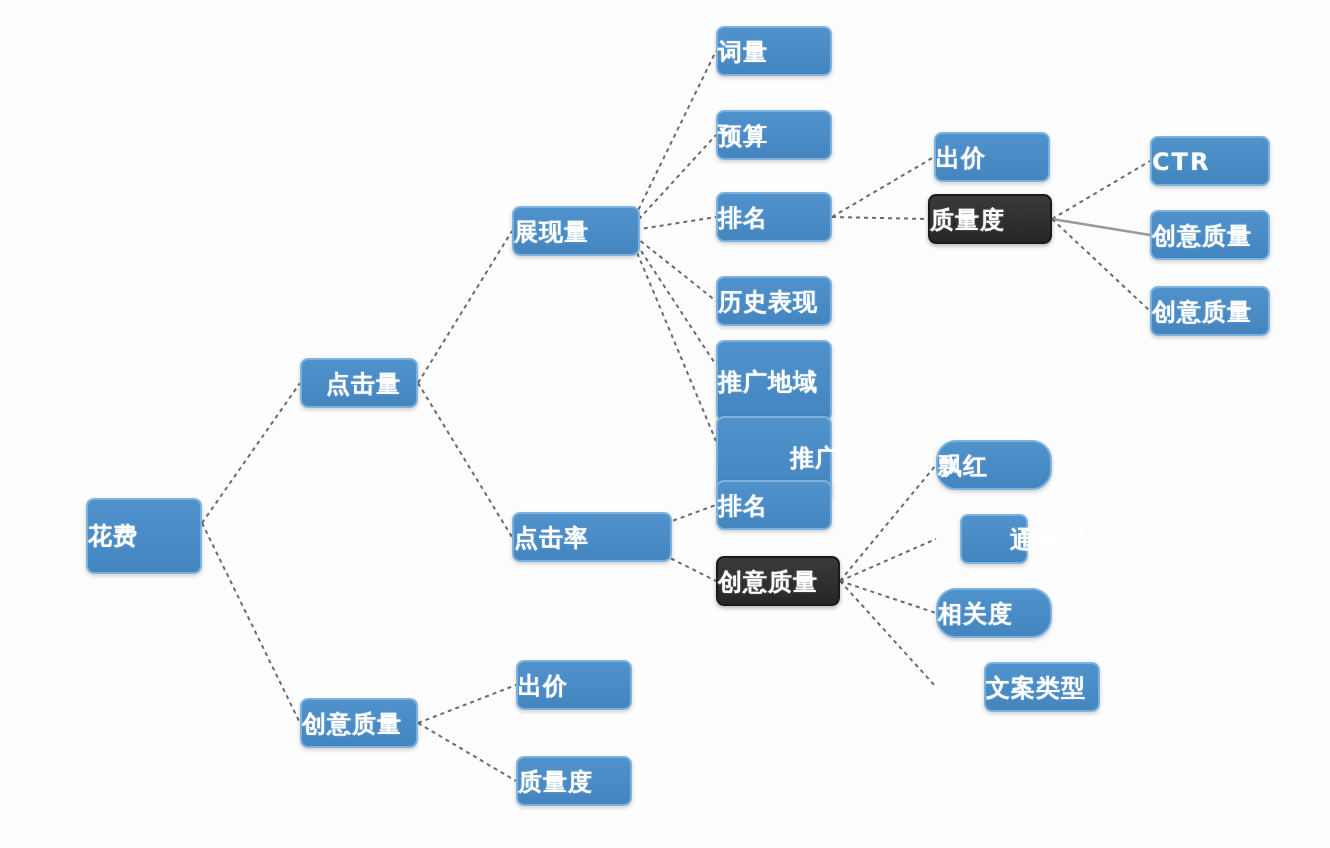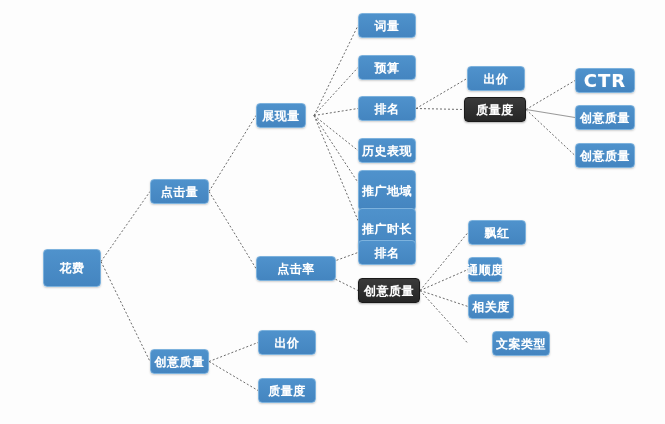--- a/index.html
+++ b/index.html
@@ -22,21 +22,21 @@
     left: 0;
     top: 0;
     width: 665px;
     height: 424px;
     pointer-events: none;
   }
   .node {
     position: absolute;
     display: flex;
     align-items: center;
-    justify-content: center;
+    justify-content: flex-start;
     box-sizing: border-box;
     border-radius: 4px;
     color: #ffffff;
     letter-spacing: 0.5px;
     text-align: center;
     white-space: nowrap;
     line-height: 1;
     text-shadow: 0 0 1px rgba(255,255,255,0.35);
   }
   .node.blue {
@@ -50,21 +50,21 @@
     background: linear-gradient(180deg, #3a3a3a 0%, #262626 100%);
     border: 1px solid #1a1a1a;
     box-shadow: 0 1px 2px rgba(0,0,0,0.3);
   }
   .node .label {
     display: block;
     font-size: 12px;
     font-weight: bold;
   }
   .node.latin .label {
-    font-size: 18px;
+    font-size: 12px;
     letter-spacing: 1px;
   }
 </style>
 </head>
 <body>
 
 <div id="canvas">
   <svg id="edges" viewBox="0 0 665 424" width="665" height="424">
       <line x1="101" y1="261.5" x2="150" y2="191.5" stroke="#6b6b6b" stroke-width="1" stroke-dasharray="2 2"></line>
       <line x1="101" y1="261.5" x2="150" y2="361.5" stroke="#6b6b6b" stroke-width="1" stroke-dasharray="2 2"></line>
@@ -87,27 +87,27 @@
       <line x1="526" y1="109.5" x2="575" y2="155.5" stroke="#6b6b6b" stroke-width="1" stroke-dasharray="2 2"></line>
       <line x1="420" y1="290.5" x2="468" y2="232.5" stroke="#6b6b6b" stroke-width="1" stroke-dasharray="2 2"></line>
       <line x1="420" y1="290.5" x2="468" y2="269.5" stroke="#6b6b6b" stroke-width="1" stroke-dasharray="2 2"></line>
       <line x1="420" y1="290.5" x2="468" y2="306.5" stroke="#6b6b6b" stroke-width="1" stroke-dasharray="2 2"></line>
       <line x1="420" y1="290.5" x2="468" y2="343.5" stroke="#6b6b6b" stroke-width="1" stroke-dasharray="2 2"></line>
     </svg>
   <div id="nodes">
       <div class="node blue" style="left: 43px; top: 249px; width: 58px; height: 38px;">
         <span class="label">花费</span>
       </div>
-      <div class="node blue" style="left: 150px; top: 179px; width: 59px; height: 25px;">
+      <div class="node blue" style="left: 150px; top: 179px; width: 59px; height: 25px; padding-left: 12px;">
         <span class="label">点击量</span>
       </div>
       <div class="node blue" style="left: 150px; top: 349px; width: 59px; height: 25px;">
         <span class="label">创意质量</span>
       </div>
-      <div class="node blue" style="left: 256px; top: 103px; width: 50px; height: 25px;">
+      <div class="node blue" style="left: 256px; top: 103px; width: 64px; height: 25px;">
         <span class="label">展现量</span>
       </div>
       <div class="node blue" style="left: 256px; top: 256px; width: 80px; height: 25px;">
         <span class="label">点击率</span>
       </div>
       <div class="node blue" style="left: 258px; top: 330px; width: 58px; height: 25px;">
         <span class="label">出价</span>
       </div>
       <div class="node blue" style="left: 258px; top: 378px; width: 58px; height: 25px;">
         <span class="label">质量度</span>
@@ -120,21 +120,21 @@
       </div>
       <div class="node blue" style="left: 358px; top: 96px; width: 58px; height: 25px;">
         <span class="label">排名</span>
       </div>
       <div class="node blue" style="left: 358px; top: 138px; width: 58px; height: 25px;">
         <span class="label">历史表现</span>
       </div>
       <div class="node blue" style="left: 358px; top: 170px; width: 58px; height: 41px;">
         <span class="label">推广地域</span>
       </div>
-      <div class="node blue" style="left: 358px; top: 208px; width: 58px; height: 42px;">
+      <div class="node blue" style="left: 358px; top: 208px; width: 58px; height: 42px; padding-left: 36px;">
         <span class="label">推广时长</span>
       </div>
       <div class="node blue" style="left: 358px; top: 240px; width: 58px; height: 25px;">
         <span class="label">排名</span>
       </div>
       <div class="node dark" style="left: 358px; top: 278px; width: 62px; height: 25px;">
         <span class="label">创意质量</span>
       </div>
       <div class="node blue" style="left: 467px; top: 66px; width: 58px; height: 25px;">
         <span class="label">出价</span>
@@ -144,26 +144,26 @@
       </div>
       <div class="node blue latin" style="left: 575px; top: 68px; width: 60px; height: 25px;">
         <span class="label">CTR</span>
       </div>
       <div class="node blue" style="left: 575px; top: 105px; width: 60px; height: 25px;">
         <span class="label">创意质量</span>
       </div>
       <div class="node blue" style="left: 575px; top: 143px; width: 60px; height: 25px;">
         <span class="label">创意质量</span>
       </div>
-      <div class="node blue" style="left: 468px; top: 220px; width: 58px; height: 25px;">
+      <div class="node blue" style="left: 468px; top: 220px; width: 58px; height: 25px; border-radius: 10px;">
         <span class="label">飘红</span>
       </div>
-      <div class="node blue" style="left: 468px; top: 257px; width: 34px; height: 25px;">
+      <div class="node blue" style="left: 480px; top: 257px; width: 34px; height: 25px; padding-left: 24px;">
         <span class="label">通顺度</span>
       </div>
-      <div class="node blue" style="left: 468px; top: 294px; width: 46px; height: 25px;">
+      <div class="node blue" style="left: 468px; top: 294px; width: 58px; height: 25px; border-radius: 10px;">
         <span class="label">相关度</span>
       </div>
       <div class="node blue" style="left: 492px; top: 331px; width: 58px; height: 25px;">
         <span class="label">文案类型</span>
       </div>
     </div>
 </div>
 
 </body></html>

